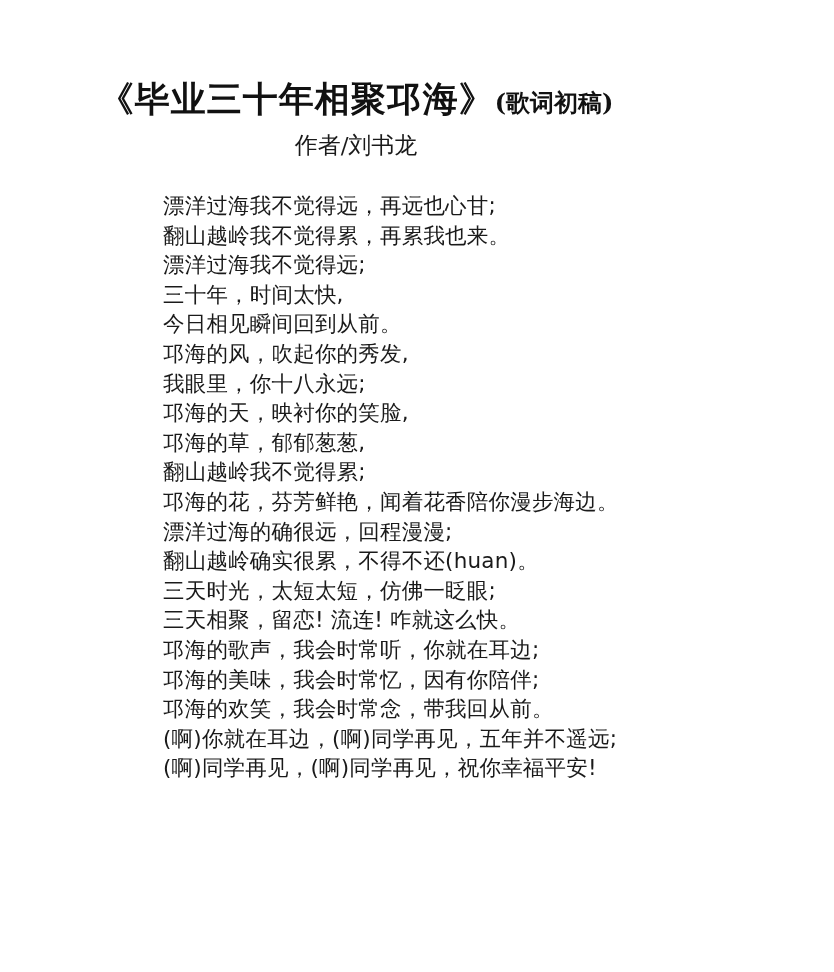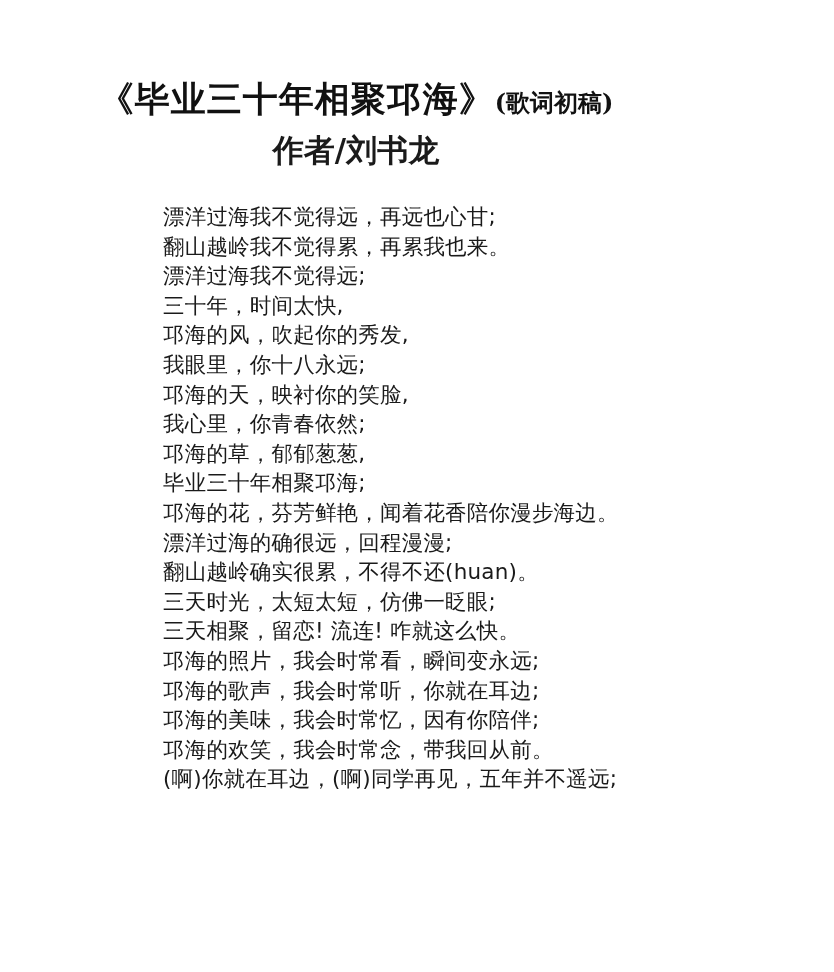--- a/index.html
+++ b/index.html
@@ -41,22 +41,22 @@
   }
   .title-sub {
     font-family: "DejaVu Serif", "Liberation Serif", serif;
     font-weight: bold;
     font-size: 24px;
     color: #111111;
   }
   .author {
     margin-top: 10px;
     font-family: "DejaVu Serif", "Liberation Serif", serif;
-    font-size: 31px;
-    font-weight: bold;
+    font-size: 23px;
+    font-weight: normal;
     color: #1a1a1a;
   }
   .lyrics {
     margin: 30px 0 0 0;
     padding: 0 0 0 163px;
     list-style: none;
   }
   .lyric-line {
     font-family: "DejaVu Sans", "Liberation Sans", sans-serif;
     font-size: 21.5px;
@@ -79,32 +79,32 @@
       <span class="title-main">《毕业三十年相聚邛海》</span><span class="title-sub">(歌词初稿)</span>
     </div>
     <div class="author">作者/刘书龙</div>
   </div>
 
   <div class="lyrics">
       <div class="lyric-line">漂洋过海我不觉得远，再远也心甘;</div>
       <div class="lyric-line">翻山越岭我不觉得累，再累我也来。</div>
       <div class="lyric-line">漂洋过海我不觉得远;</div>
       <div class="lyric-line">三十年，时间太快,</div>
+      <div class="lyric-line">今日相见瞬间回到从前。</div>
       <div class="lyric-line">邛海的风，吹起你的秀发,</div>
       <div class="lyric-line">我眼里，你十八永远;</div>
       <div class="lyric-line">邛海的天，映衬你的笑脸,</div>
-      <div class="lyric-line">我心里，你青春依然;</div>
       <div class="lyric-line">邛海的草，郁郁葱葱,</div>
-      <div class="lyric-line">毕业三十年相聚邛海;</div>
+      <div class="lyric-line">翻山越岭我不觉得累;</div>
       <div class="lyric-line">邛海的花，芬芳鲜艳，闻着花香陪你漫步海边。</div>
       <div class="lyric-line">漂洋过海的确很远，回程漫漫;</div>
       <div class="lyric-line">翻山越岭确实很累，不得不还(huan)。</div>
       <div class="lyric-line">三天时光，太短太短，仿佛一眨眼;</div>
       <div class="lyric-line">三天相聚，留恋! 流连! 咋就这么快。</div>
-      <div class="lyric-line">邛海的照片，我会时常看，瞬间变永远;</div>
       <div class="lyric-line">邛海的歌声，我会时常听，你就在耳边;</div>
       <div class="lyric-line">邛海的美味，我会时常忆，因有你陪伴;</div>
       <div class="lyric-line">邛海的欢笑，我会时常念，带我回从前。</div>
       <div class="lyric-line">(啊)你就在耳边，(啊)同学再见，五年并不遥远;</div>
+      <div class="lyric-line">(啊)同学再见，(啊)同学再见，祝你幸福平安!</div>
     </div>
 
   <div class="footer-space"></div>
 </div>
 
 </body></html>

